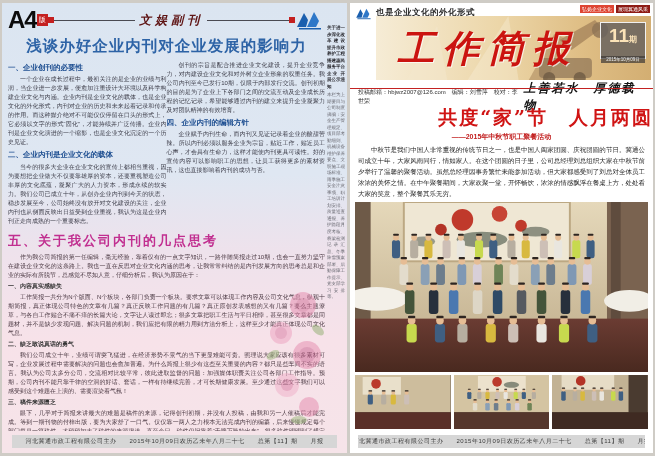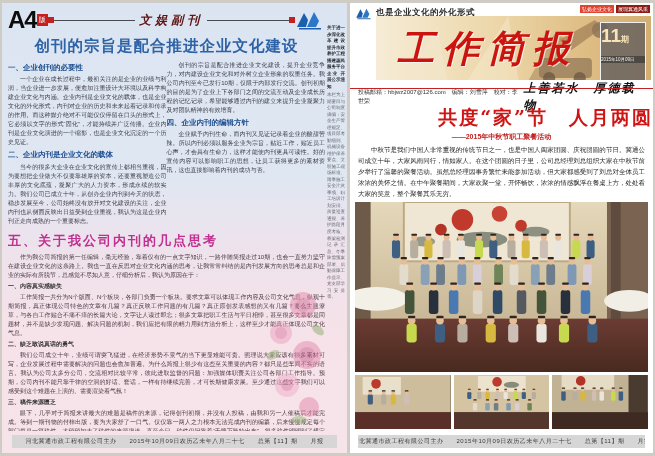--- a/index.html
+++ b/index.html
@@ -41,22 +41,22 @@
   .slogans { position:absolute; right:3px; top:2px; display:flex; gap:2px; }
   .slogan { font-size:5px; color:#fff; padding:1px 2px; white-space:nowrap; }
   .slogan.s1 { background:#de4533; }
   .slogan.s2 { background:#8e1b14; }
   .banner { position:absolute; left:26px; right:2px; top:13px; height:64px; overflow:hidden;
     background:linear-gradient(90deg,#f6ecd6 0%,#ecd6a8 45%,#dfbe85 75%,#d3ae72 100%); }
   .banner-art { position:absolute; inset:0; width:100%; height:100%; }
   .bulletin-title { position:absolute; left:0; right:52px; top:2px; bottom:0; display:flex; align-items:center; justify-content:center;
     font-family:"DejaVu Serif", serif; font-style:italic; font-weight:bold; font-size:37px; color:#cb1410;
     letter-spacing:8px; text-shadow:1px 1px 0 rgba(255,255,255,.7); }
-  .issue-box { position:absolute; right:5px; top:6px; width:46px; height:65px; background:rgba(104,99,94,.85);
-    border:1px solid #f0f0f0; color:#fff; text-align:left; }
+  .issue-box { position:absolute; right:5px; top:6px; width:46px; height:37px; background:rgba(104,99,94,.85);
+    border:1px solid #f0f0f0; color:#fff; text-align:center; }
   .issue-no { font-size:19px; line-height:26px; color:#fbe3b8; font-weight:bold; }
   .issue-no .qi { font-size:8px; font-weight:bold; color:#fbe3b8; }
   .issue-date { font-size:4.5px; color:#eee; background:rgba(60,56,52,.7); padding:1px 0; margin-top:3px; }
   .contact-row { display:flex; justify-content:space-between; align-items:center; padding:1px 8px 0; height:15px; }
   .contact { font-size:6px; color:#333; }
   .calligraphy { font-family:"DejaVu Serif", serif; font-style:italic; font-weight:bold; font-size:12px; color:#141414; letter-spacing:2px; }
   .headline { text-align:right; font-family:"DejaVu Serif", serif; font-weight:bold; font-size:19px; color:#d01414; letter-spacing:2px; margin-top:1px; }
   .subheadline { text-align:center; font-size:7px; color:#c22020; font-weight:bold; margin-top:1px; }
   .rp-article { font-size:6.5px; line-height:1.68; color:#242424; text-align:justify; padding:3px 8px 0; text-indent:2em; }
   .photo-main { margin:2px 5px 0; height:170px; background:#6b5748; }
@@ -79,21 +79,21 @@
         <span class="masthead">文娱副刊</span>
         <span class="rule-line"></span>
         <span class="red-sq"></span>
         <svg class="logo-m" viewBox="0 0 30 20">
           <path d="M2 17 L9 3 L13 10 L11 17 Z" fill="#1b5fae"></path>
           <path d="M12 17 L19 2 L24 11 L21 17 Z" fill="#2e77c8"></path>
           <rect x="4" y="18" width="22" height="1.5" fill="#1b5fae"></rect>
         </svg>
       </div>
 
-      <div class="lp-title">创刊的宗旨是配合推进企业文化建设</div>
+      <div class="lp-title">浅谈办好企业内刊对企业发展的影响力</div>
 
       <div class="lp-cols">
         <div class="col">
           <div class="h-blue">一、企业创刊的必要性</div>
           <p>一个企业在成长过程中，最初关注的是企业的业绩与利润，当企业进一步发展，便愈加注重设计大环境以及科学构建企业文化与内涵。企业内刊是企业文化的载体，也是企业文化的外化形式，内刊对企业的历史和未来起着记录和传承的作用。而这种媒介绝对不可能仅仅停留在口头的形式上，它必须以文字的形式“固化”，才能持续并广泛传播。企业内刊是企业文化演进的一个缩影，也是企业文化沉淀的一个历史见证。</p>
           <div class="h-blue">二、企业内刊是企业文化的载体</div>
           <p>当今的很多大企业在企业文化的宣传上都相当重视，因为要想把企业做大不仅要靠雄厚的资本，还要重视塑造公司丰厚的文化底蕴，凝聚广大的人力资本，形成永续的软实力。我们公司已成立十年，从创办企业内刊到今天的状态，稳步发展至今，公司始终没有放开对文化建设的关注，企业内刊也从侧面反映出日益受到企业重视，我认为这是企业内刊正走向成熟的一个重要标志。</p>
         </div>
         <div class="col">
           <p>创刊的宗旨是配合推进企业文化建设，提升企业竞争力，对内建设企业文化和对外树立企业形象的双重任务。我公司内刊至今已发行10期，仅限于内部发行交流。创刊初期的目的是为了企业上下各部门之间的交流互动及企业成长历程的记忆记录，希望能够通过内刊的建立来提升企业凝聚力及对团队精神的有效培育。</p>

